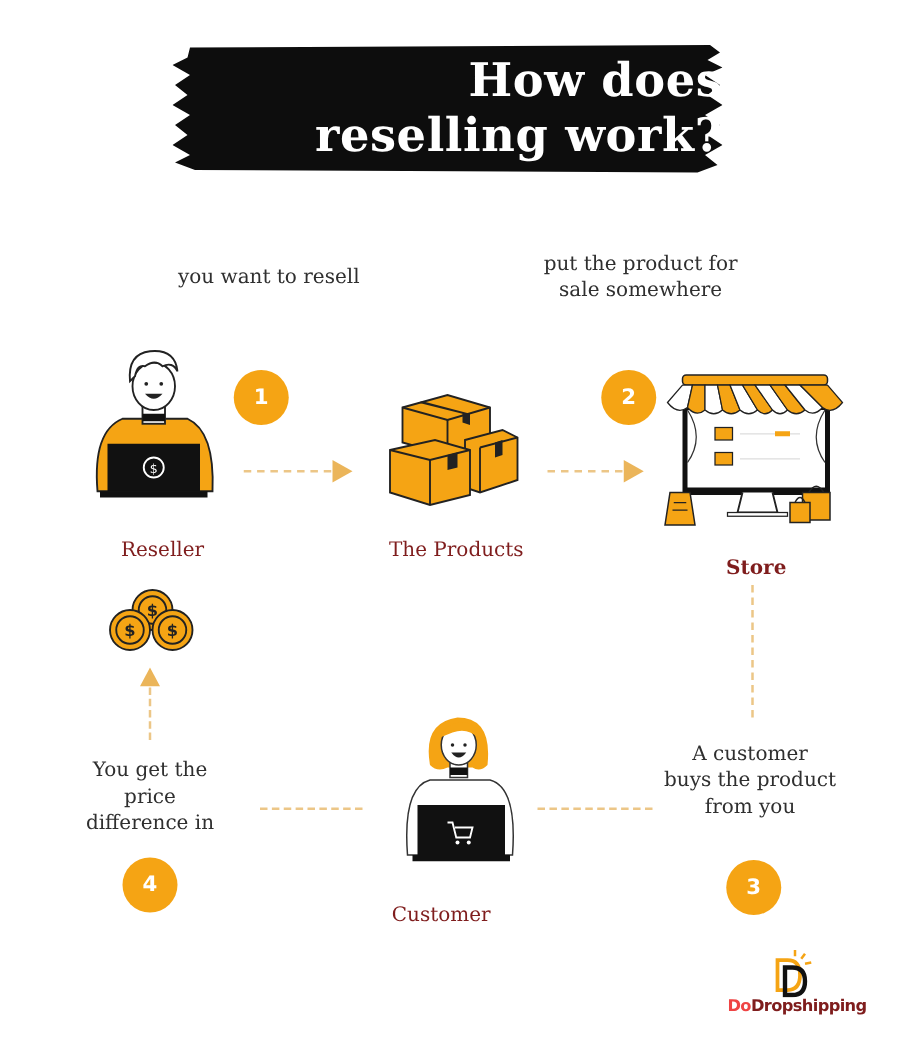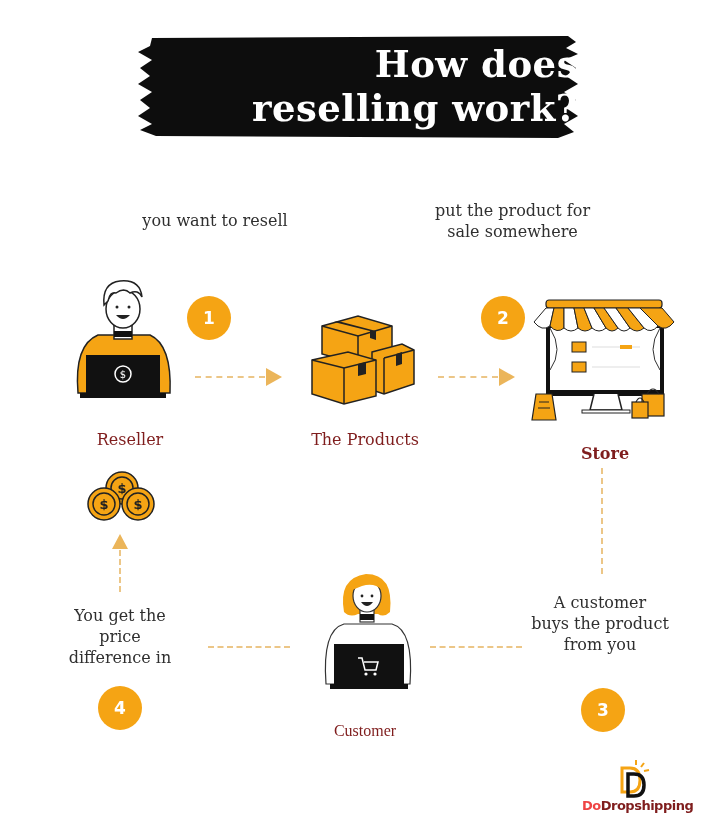--- a/index.html
+++ b/index.html
@@ -193,21 +193,21 @@
     <rect x="12" y="116" width="78" height="5" fill="#111"></rect>
     <path d="M40,90 L44,90 L47,102 L58,102 L60,94 L46,94" fill="none" stroke="#fff" stroke-width="1.5"></path>
     <circle cx="48" cy="106" r="1.6" fill="#fff"></circle>
     <circle cx="57" cy="106" r="1.6" fill="#fff"></circle>
   </svg>
 </div>
 
 <div class="abs badge" style="left:98px; top:686px;">4</div>
 <div class="abs badge" style="left:581px; top:688px;">3</div>
 
-<div class="abs label" style="left:300px; top:722px; width:130px;font-family:Liberation Serif, serif;">Customer</div>
+<div class="abs label" style="left:288px; top:722px; width:130px;">Customer</div>
 
 <div class="abs" style="left:578px; top:758px; width:110px; height:60px;">
   <svg class="abs" style="left:38px; top:0;" width="40" height="40" viewBox="0 0 40 40">
     <path d="M6,10 L14,10 Q24,10 24,22 Q24,34 14,34 L6,34 Z" fill="none" stroke="#f5a414" stroke-width="3"></path>
     <path d="M12,16 L18,16 Q28,16 28,27 Q28,38 18,38 L12,38 Z" fill="none" stroke="#111" stroke-width="3.5"></path>
     <line x1="20" y1="2" x2="20" y2="7" stroke="#f5a414" stroke-width="2"></line>
     <line x1="28" y1="5" x2="25" y2="9" stroke="#f5a414" stroke-width="2"></line>
     <line x1="33" y1="12" x2="28" y2="13" stroke="#f5a414" stroke-width="2"></line>
   </svg>
   <div class="abs logo-text" style="left:4px; top:40px;">

